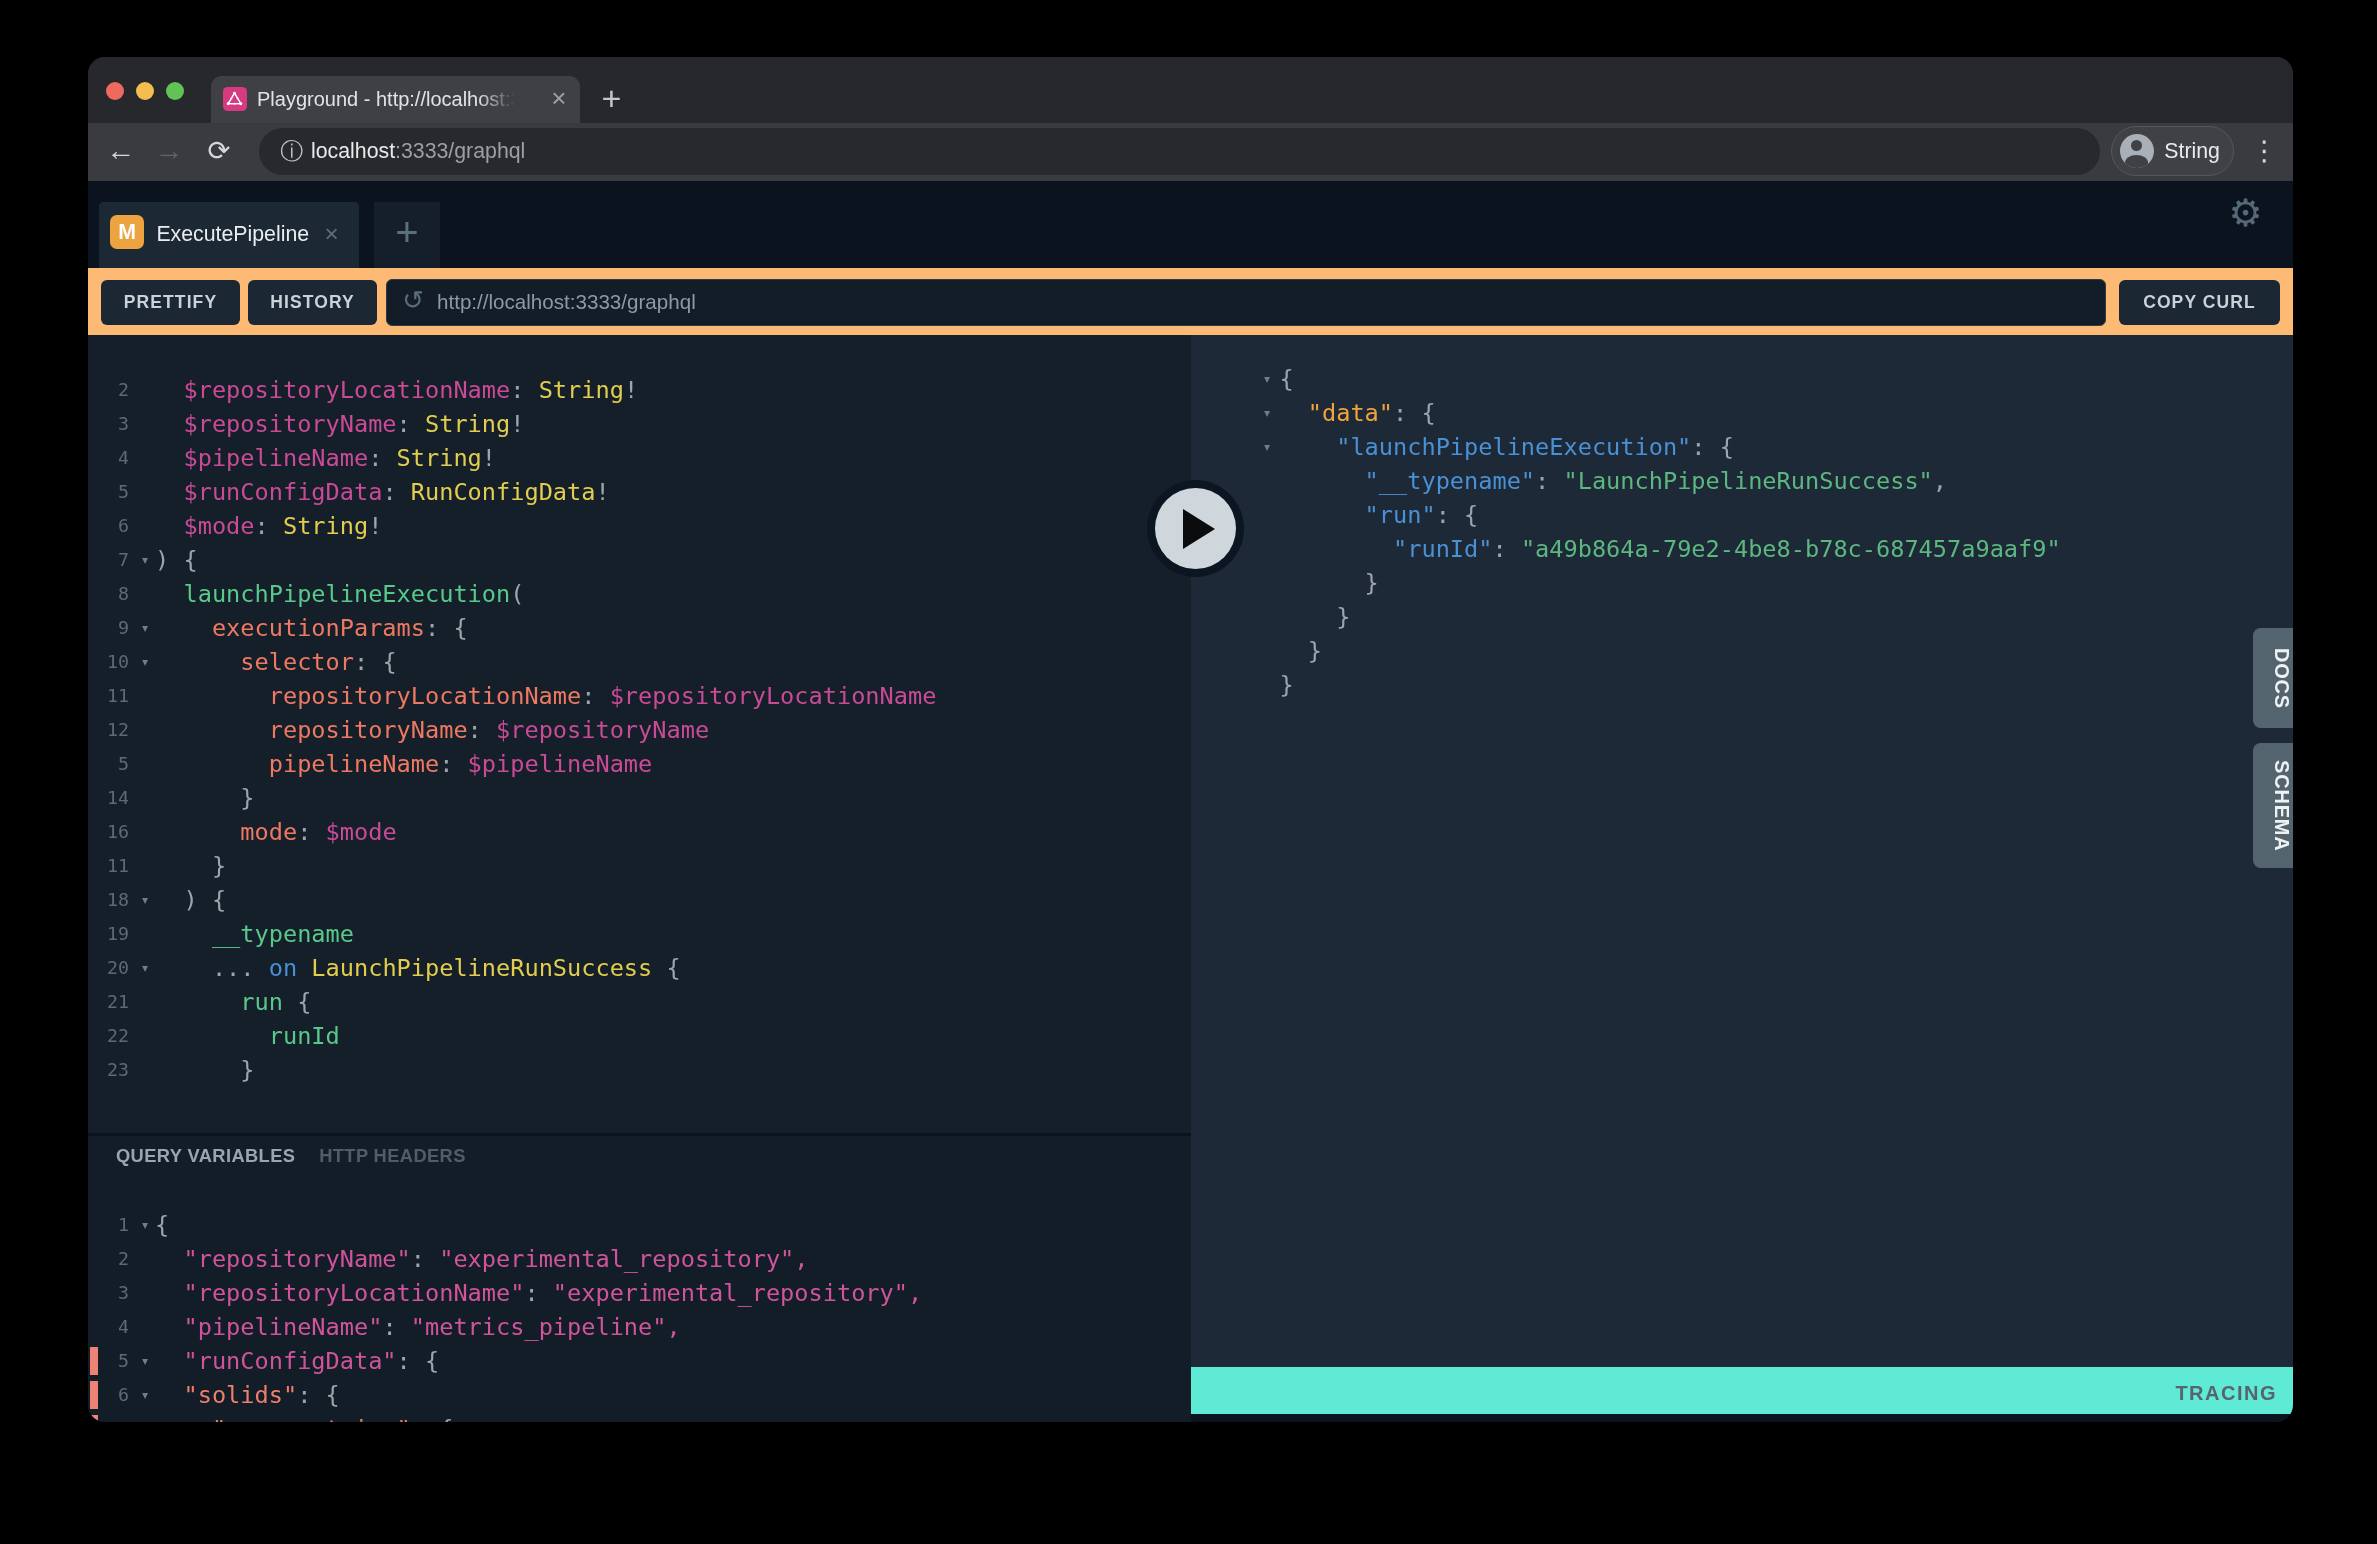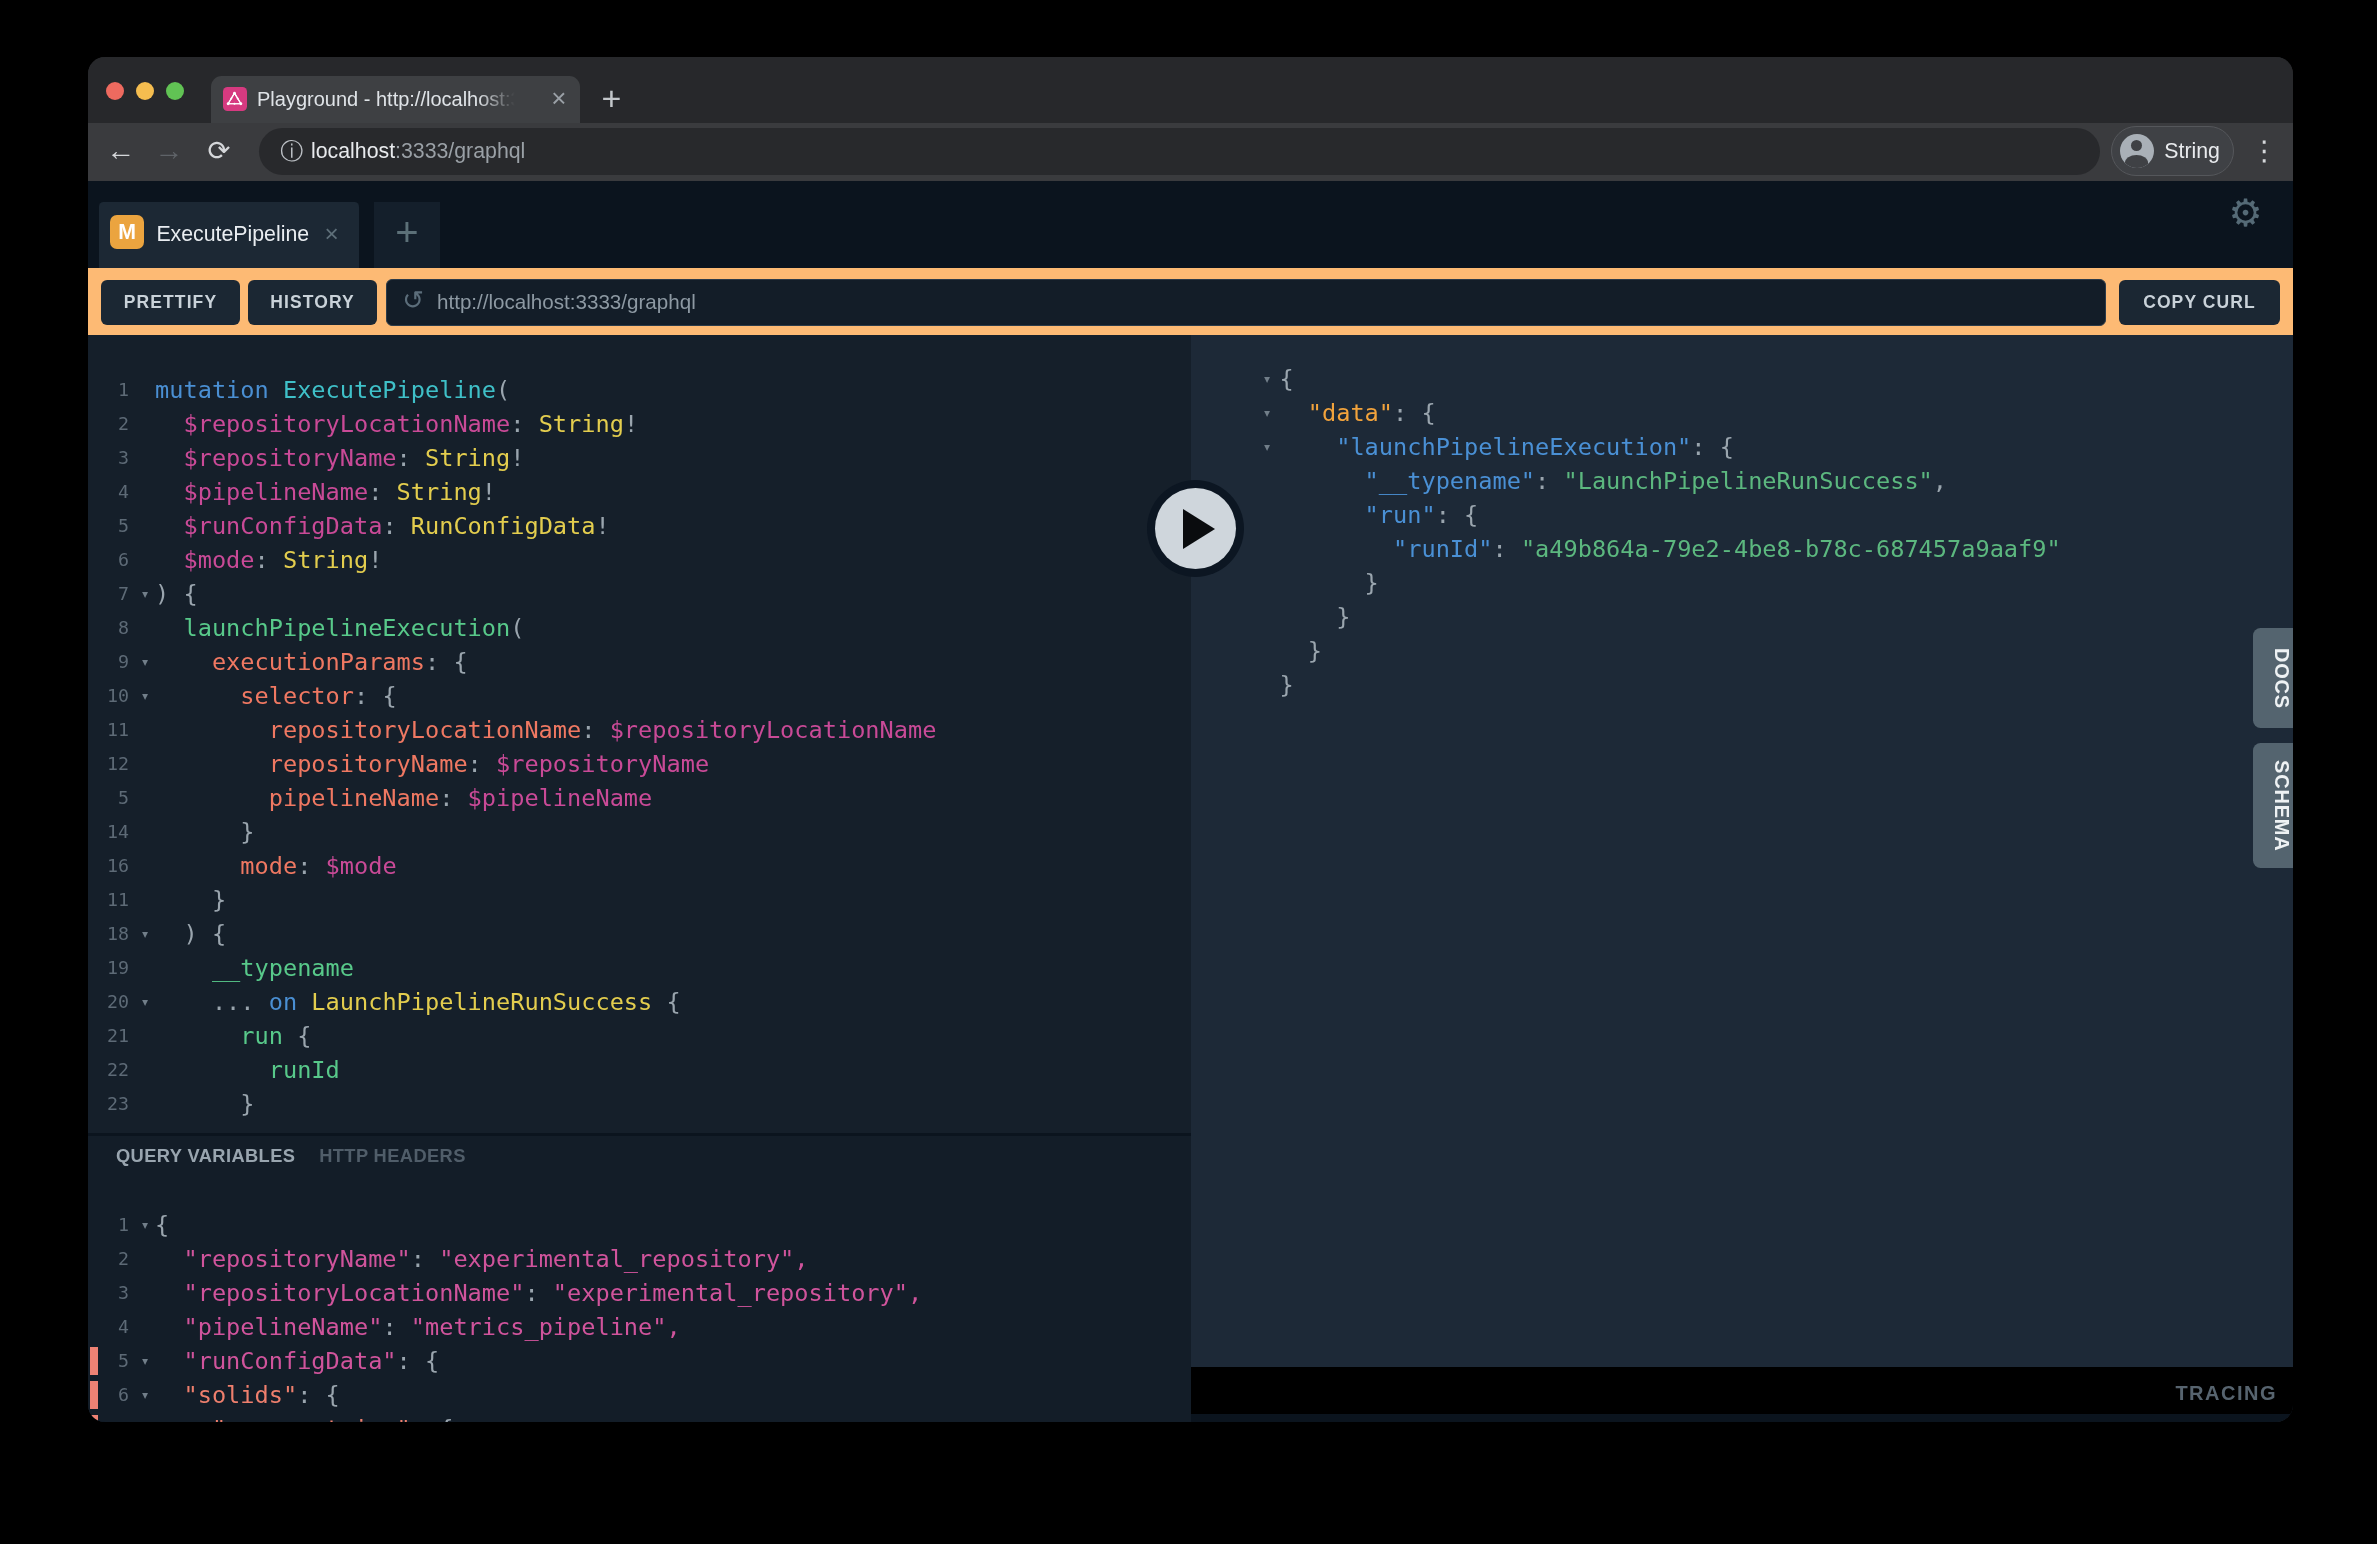--- a/index.html
+++ b/index.html
@@ -72,21 +72,21 @@
 
   
   .editor{position:absolute;left:0;top:154px;width:1103px;height:798px;background:#151f2a;overflow:hidden;}
   .editor-inner{padding-top:38px;}
   .varpanel{position:absolute;left:0;top:955px;width:1103px;height:286px;background:#131d28;overflow:hidden;}
   .var-tabs{position:absolute;left:28px;top:9.1px;font-size:18.3px;font-weight:bold;letter-spacing:0.4px;text-align:center;}
   .var-tabs .active{color:#99a5af;} .var-tabs .inactive{color:#505d69;margin-left:18.3px;}
   .var-lines{position:absolute;left:0;top:72px;width:1103px;}
   .response{position:absolute;left:1103px;top:154px;width:1103px;height:1032px;background:#1d2937;overflow:hidden;}
   .response-inner{padding-top:27.4px;}
-  .tracing{position:absolute;left:1103px;top:1186px;width:1103px;height:47px;background:#000000;}
+  .tracing{position:absolute;left:1103px;top:1186px;width:1103px;height:47px;background:#5eead4;}
   .tracing-label{position:absolute;right:17px;top:0;height:55px;line-height:53px;color:#57646f;
                  font-size:20px;font-weight:bold;letter-spacing:1.5px;}
 
   
   .cl{position:relative;height:34px;line-height:34px;white-space:pre;
       font-family:"DejaVu Sans Mono",monospace;font-size:23.6px;}
   .ln{display:inline-block;width:41px;padding-right:6.1px;text-align:right;font-size:18.3px;color:#5d6a76;
       vertical-align:top;}
   .fa{display:inline-block;width:20px;text-align:center;font-size:15.2px;color:#717e89;vertical-align:top;}
   .response .fa{width:24.4px;padding-left:64px;}
@@ -176,21 +176,20 @@
         <div class="pg-btn btn-history">HISTORY</div>
         <div class="endpoint">
           <span class="replay-ico">↺</span>
           <span class="endpoint-text">http://localhost:3333/graphql</span>
         </div>
         <div class="pg-btn btn-copycurl">COPY CURL</div>
       </div>
 
       <div class="editor">
         <div class="editor-inner">
-            <div class="cl"><span class="ln">1</span><span class="fa"></span><span class="ct"><span class="c-kw">mutation </span><span class="c-op">ExecutePipeline</span><span class="c-pun">(</span></span></div>
             <div class="cl"><span class="ln">2</span><span class="fa"></span><span class="ct"><span class="c-var">  $repositoryLocationName</span><span class="c-pun">: </span><span class="c-type">String</span><span class="c-pun">!</span></span></div>
             <div class="cl"><span class="ln">3</span><span class="fa"></span><span class="ct"><span class="c-var">  $repositoryName</span><span class="c-pun">: </span><span class="c-type">String</span><span class="c-pun">!</span></span></div>
             <div class="cl"><span class="ln">4</span><span class="fa"></span><span class="ct"><span class="c-var">  $pipelineName</span><span class="c-pun">: </span><span class="c-type">String</span><span class="c-pun">!</span></span></div>
             <div class="cl"><span class="ln">5</span><span class="fa"></span><span class="ct"><span class="c-var">  $runConfigData</span><span class="c-pun">: </span><span class="c-type">RunConfigData</span><span class="c-pun">!</span></span></div>
             <div class="cl"><span class="ln">6</span><span class="fa"></span><span class="ct"><span class="c-var">  $mode</span><span class="c-pun">: </span><span class="c-type">String</span><span class="c-pun">!</span></span></div>
             <div class="cl"><span class="ln">7</span><span class="fa">▾</span><span class="ct"><span class="c-pun">) {</span></span></div>
             <div class="cl"><span class="ln">8</span><span class="fa"></span><span class="ct"><span class="c-sel">  launchPipelineExecution</span><span class="c-pun">(</span></span></div>
             <div class="cl"><span class="ln">9</span><span class="fa">▾</span><span class="ct"><span class="c-field">    executionParams</span><span class="c-pun">: {</span></span></div>
             <div class="cl"><span class="ln">10</span><span class="fa">▾</span><span class="ct"><span class="c-field">      selector</span><span class="c-pun">: {</span></span></div>
             <div class="cl"><span class="ln">11</span><span class="fa"></span><span class="ct"><span class="c-field">        repositoryLocationName</span><span class="c-pun">: </span><span class="c-var">$repositoryLocationName</span></span></div>

